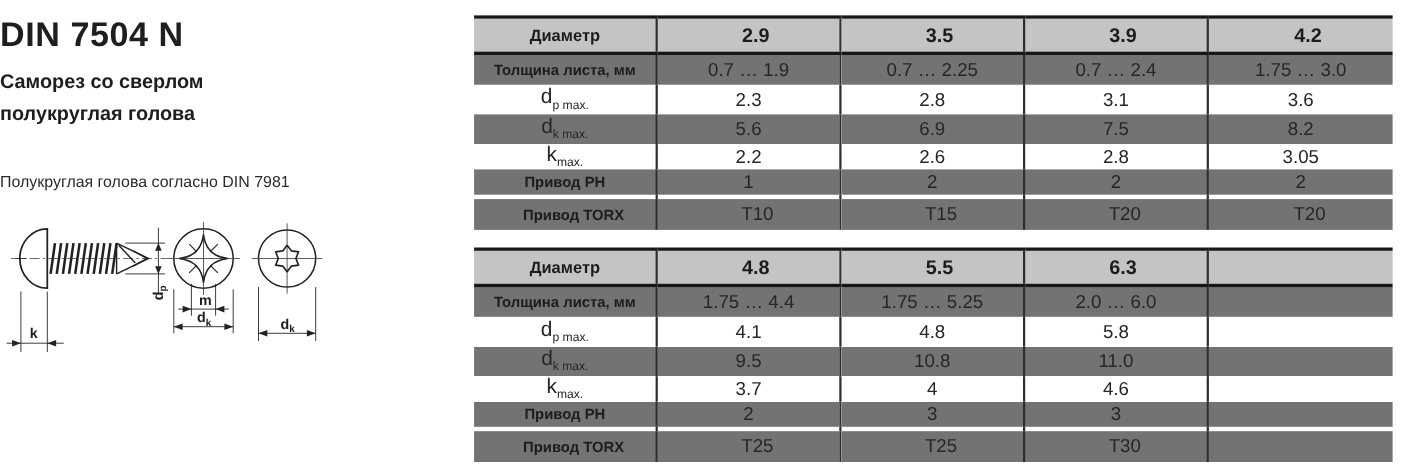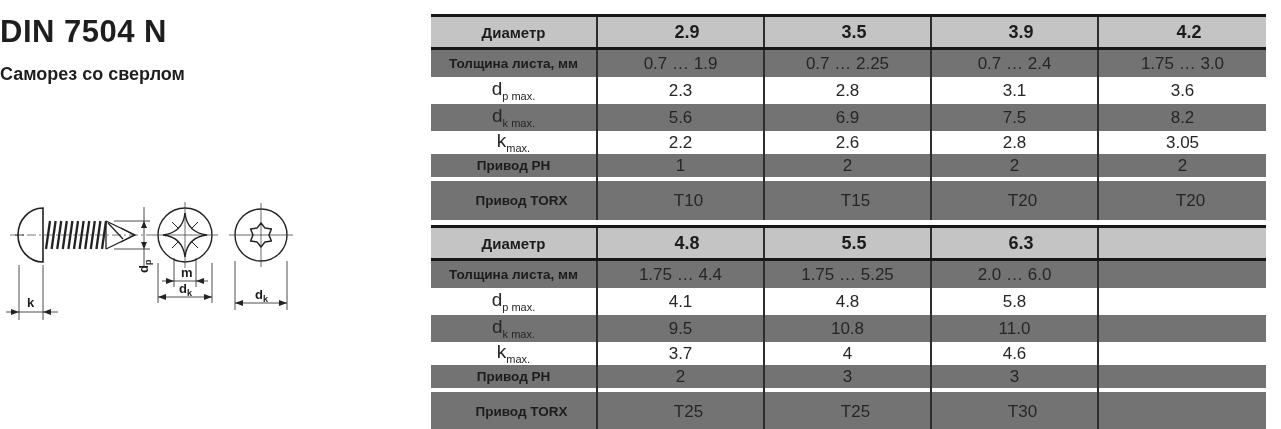--- a/index.html
+++ b/index.html
@@ -23,37 +23,39 @@
   td,th{padding:0;text-align:center;vertical-align:middle;overflow:hidden;}
   th+th, td+td{border-left:2px solid #2d2d2d;}
   tr.rh th{
     background:#c4c4c4;height:30px;
     border-top:3px solid #171717;border-bottom:3px solid #171717;
   }
   tr.gray td{background:#737373;}
   tr.white td{background:#ffffff;margin-top:25px;}
   tr.r27 td{height:27px;}
   tr.r23 td{height:23px;}
-  tr.r26 td{height:39px;padding-left:16px;}
+  tr.r26 td{height:28px;padding-left:16px;}
   tr.r-sp td{height:4px;background:#ffffff;line-height:0;font-size:0;}
   .hdr-label{font-size:15px;font-weight:700;color:#1c1c1c;text-align:center;}
   .hdr-val{font-size:18px;font-weight:700;color:#1c1c1c;padding-left:13px;}
   .lbl{font-size:13.5px;font-weight:700;color:#1c1c1c;}
   .val{font-size:17px;font-weight:400;color:#262626;}
   td.dim{font-size:19px;font-weight:400;color:#262626;line-height:1;}
   td.dim sub{font-size:11px;font-weight:400;}
 </style>
 </head>
 <body>
 
 <div class="left-panel">
   <div class="title">DIN 7504 N</div>
   <div class="subtitle">
     <div>Саморез со сверлом</div>
+    <div>полукруглая голова</div>
   </div>
+  <div class="head-note">Полукруглая голова согласно DIN 7981</div>
 
   <svg class="drawing" width="305" height="132" viewBox="0 0 305 132" fill="none" stroke="#222" stroke-width="1.4">
 
     <path d="M8 40 H150" stroke-width="0.8" stroke="#555" stroke-dasharray="9 3 2 3"></path>
 
     <path d="M41 13 A25 27 0 0 0 41 67 Z" stroke-width="1.6"></path>
     <path d="M13 40 H22" stroke-width="0.8"></path>
 
     <g stroke-width="2.3">
       <path d="M44 54 L48 26"></path>

